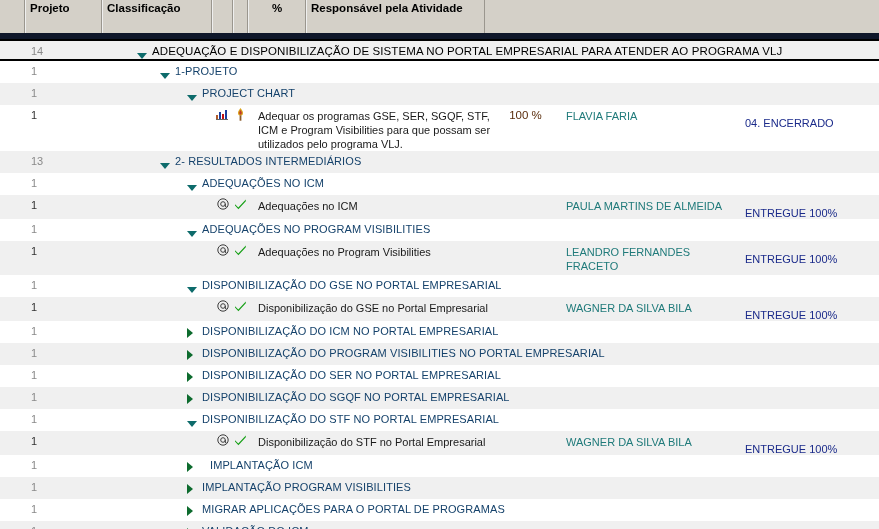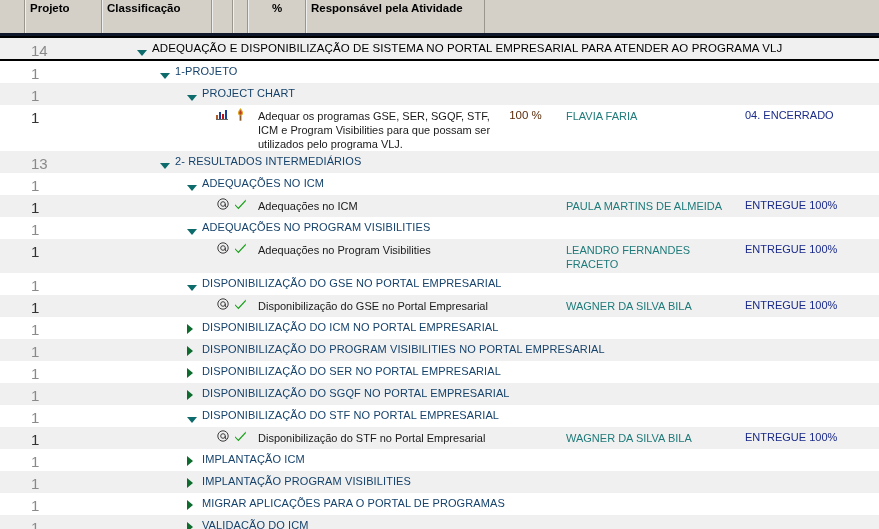--- a/index.html
+++ b/index.html
@@ -16,21 +16,21 @@
     overflow:hidden;
     background:#ffffff;
   }
 
   
   .hdr{
     height:33px;
     background:#d4d0c8;
     display:flex;
     position:relative;
-    border-bottom:3px solid #0f172a;
+    border-bottom:6px solid #0f172a;
   }
   .hdr-cell{
     box-sizing:border-box;
     border-right:1px solid #9a968e;
     border-left:1px solid #efefef;
     padding:2px 0 0 4px;
     font-weight:bold;
     font-size:11.5px;
     color:#000;
     white-space:nowrap;
@@ -62,21 +62,21 @@
   .c-class{flex:1 1 auto;min-width:0;position:relative;}
   .c-ic1{width:21px;flex:0 0 21px;text-align:center;}
   .c-ic2{width:15px;flex:0 0 15px;text-align:center;}
   .c-det{width:245px;flex:0 0 245px;box-sizing:border-box;padding-left:10px;}
   .c-pct{width:58px;flex:0 0 58px;box-sizing:border-box;text-align:center;padding-left:7px;}
   .c-resp{width:179px;flex:0 0 179px;box-sizing:border-box;padding-left:15px;}
   .c-stat{width:149px;flex:0 0 149px;box-sizing:border-box;padding-left:15px;}
 
   .num{
     color:#8a8a8a;
-    font-size:15px;
+    font-size:11px;
     padding-top:4px;
   }
   .num.dark{color:#333;}
 
   .grp-label{
     color:#15426b;
     font-weight:normal;
     font-size:11px;
     white-space:nowrap;
     letter-spacing:0.1px;
@@ -128,21 +128,21 @@
   }
   .resp-text{
     color:#1f7a7a;
     font-size:11px;
     line-height:14px;
     padding-top:4px;
   }
   .stat-text{
     color:#1a2a8a;
     font-size:11px;
-    padding-top:4px;
+    padding-top:12px;
   }
 
   .icons{padding-top:3px;}
   .ic{display:inline-block;vertical-align:top;}
 
   
   .row:after{
     content:"";
     position:absolute;
     left:0;right:0;bottom:0;
@@ -407,21 +407,21 @@
             </svg></span></div>
         <div class="c-det det-text">Disponibilização do STF no Portal Empresarial</div>
         <div class="c-pct pct-text"></div>
         <div class="c-resp resp-text">WAGNER DA SILVA BILA</div>
         <div class="c-stat stat-text">ENTREGUE 100%</div>
       </div>
       <div class="row white" style="min-height: 22px;">
         <div class="c-gut"></div>
         <div class="c-proj num">1</div>
         <div class="c-class">
-          <div class="classwrap" style="padding-left: 85px;"><span class="tw"><span class="tri-right"></span></span><span class="grp-label" style="margin-left: 4px;">IMPLANTAÇÃO ICM</span></div>
+          <div class="classwrap" style="padding-left: 85px;"><span class="tw"><span class="tri-right"></span></span><span class="grp-label" style="margin-left: 12px;">IMPLANTAÇÃO ICM</span></div>
         </div>
         <div class="c-ic1 icons"></div>
         <div class="c-ic2 icons"></div>
         <div class="c-det det-text"></div>
         <div class="c-pct pct-text"></div>
         <div class="c-resp resp-text"></div>
         <div class="c-stat stat-text"></div>
       </div>
       <div class="row alt" style="min-height: 22px;">
         <div class="c-gut"></div>

